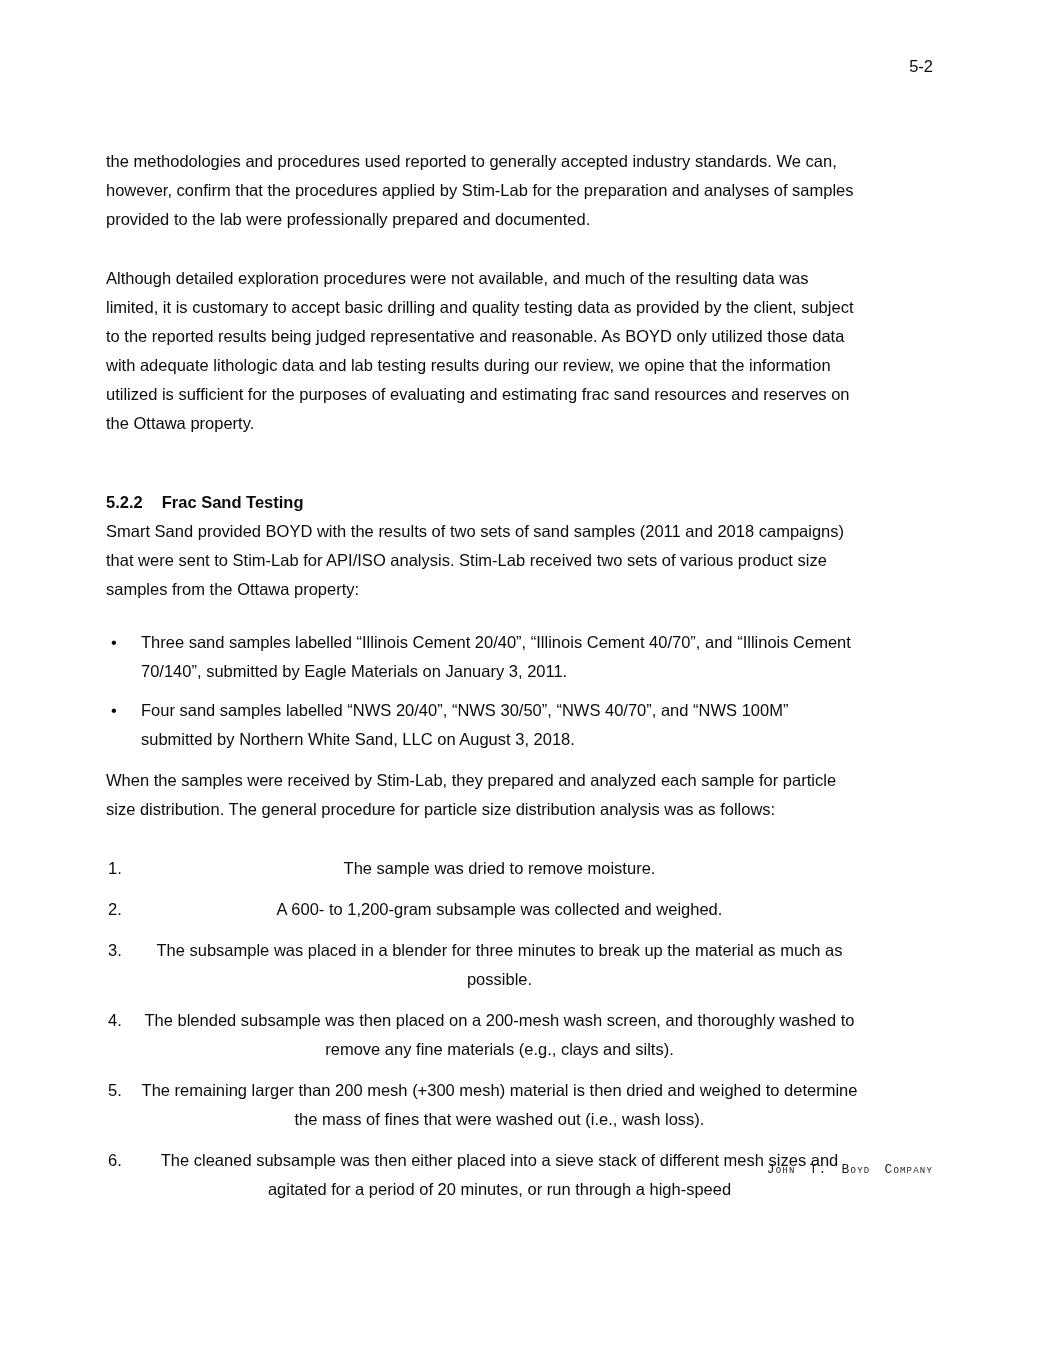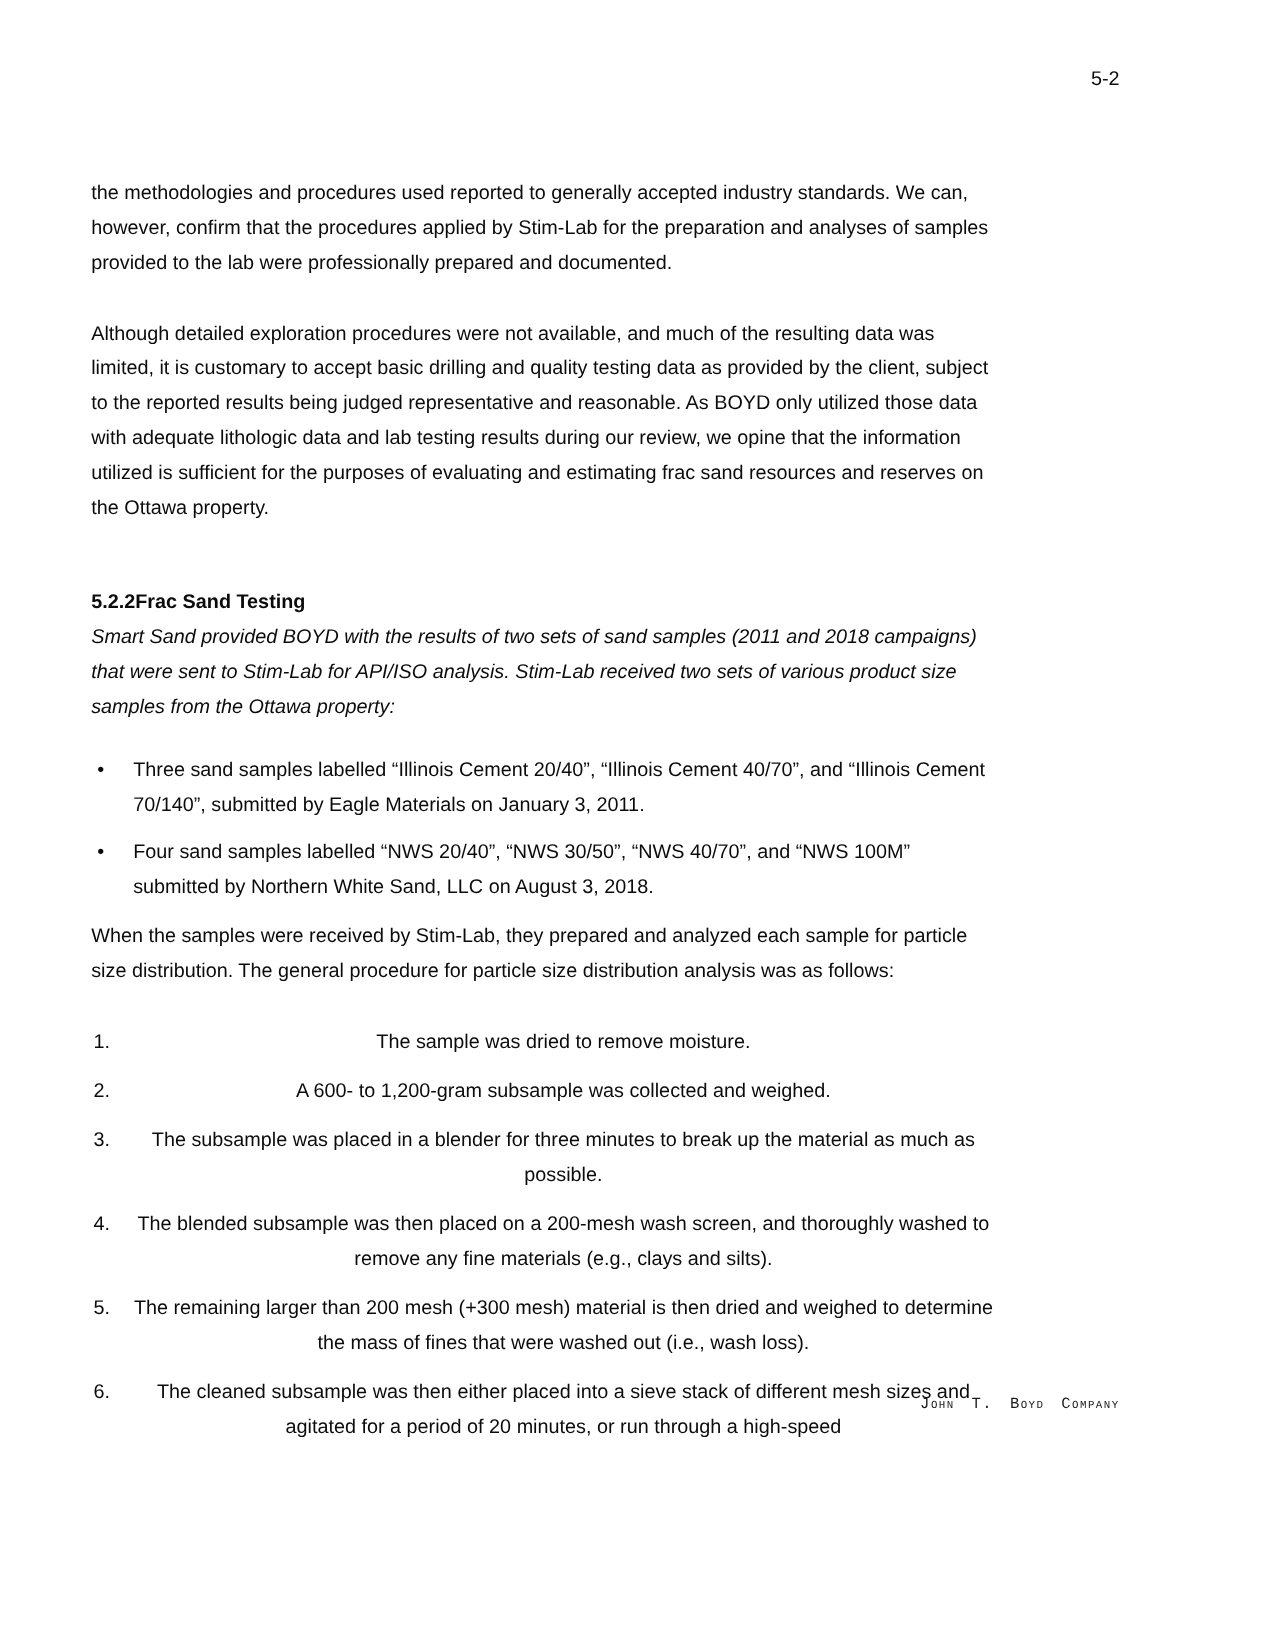--- a/index.html
+++ b/index.html
@@ -9,49 +9,49 @@
     height: 1365px;
     font-family: "Liberation Sans", "DejaVu Sans", sans-serif;
     color: #0b0b0b;
     position: relative;
     overflow: hidden;
   }
   .page {
     position: relative;
     width: 1055px;
     height: 1235px;
-    padding: 55px 122px 0 76px;
+    padding: 55px 122px 0 106px;
   }
   .page-number {
     text-align: right;
     font-size: 16.5px;
     line-height: 22px;
   }
   .content {
     margin-top: 70px;
     font-size: 16.5px;
     line-height: 29px;
   }
   p.body-para {
     margin-bottom: 30px;
     max-width: 750px;
   }
   p.body-para.tight {
     margin-bottom: 24px;
-    font-style: italic;
   }
   h2.section-heading {
     font-size: 16.5px;
     line-height: 29px;
     font-weight: bold;
     margin-top: 50px;
     margin-bottom: 0;
   }
   h2.section-heading .heading-number {
     display: inline-block;
+    margin-right: 19px;
   }
   ul.bullet-list {
     list-style: none;
     margin: 0 0 12px 0;
     max-width: 750px;
   }
   ul.bullet-list li {
     display: flex;
     margin-bottom: 10px;
   }

